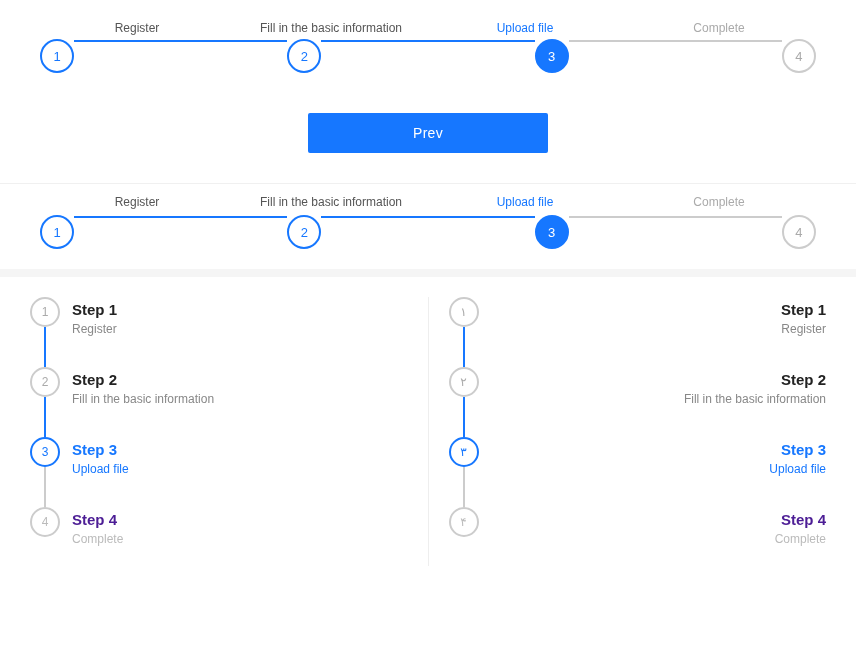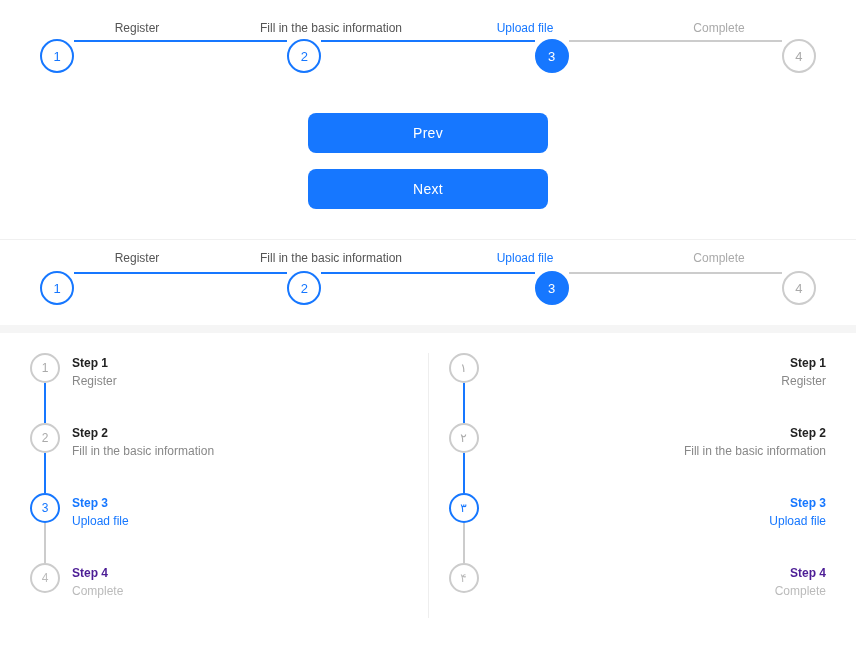--- a/index.html
+++ b/index.html
@@ -67,21 +67,21 @@
       flex-direction: column;
       align-items: center;
       gap: 16px;
       margin: 30px 0 30px 0;
     }
 
     .btn-blue {
       background: #1677ff;
       color: #fff;
       border: none;
-      border-radius: 8px;
+      border-radius: 2px;
       padding: 12px 0;
       width: 240px;
       font-size: 14px;
       cursor: pointer;
       font-weight: 400;
       letter-spacing: 0.3px;
     }
 
     
     .section-mid {
@@ -148,21 +148,21 @@
     }
 
     .v-line.active { background: #1677ff; }
 
     .v-content {
       padding-top: 2px;
       padding-bottom: 20px;
     }
 
     .v-title {
-      font-size: 12px;
+      font-size: 15px;
       font-weight: 700;
       color: #222;
       line-height: 1.4;
     }
 
     .v-title.active { color: #1677ff; }
     .v-title.inactive { color: #4c1d95; }
 
     .v-subtitle {
       font-size: 12px;
@@ -234,21 +234,20 @@
     <div style="display:flex; flex-direction:column; align-items:center; flex-shrink:0;">
       <div class="step-circle inactive">
         <span>4</span>
       </div>
     </div>
   </div>
 </div>
 
 <div class="buttons-section">
   <button class="btn-blue">Prev</button>
-  <button class="btn-blue">Next</button>
 </div>
 
 <div class="section-mid">
 
   <div style="display:flex; justify-content:space-between; margin-bottom:6px; width:100%;">
     <div style="flex:1; text-align:center;">
       <span style="font-size:12px; color:#555;">Register</span>
     </div>
     <div style="flex:1; text-align:center;">
       <span style="font-size:12px; color:#555;">Fill in the basic information</span>

